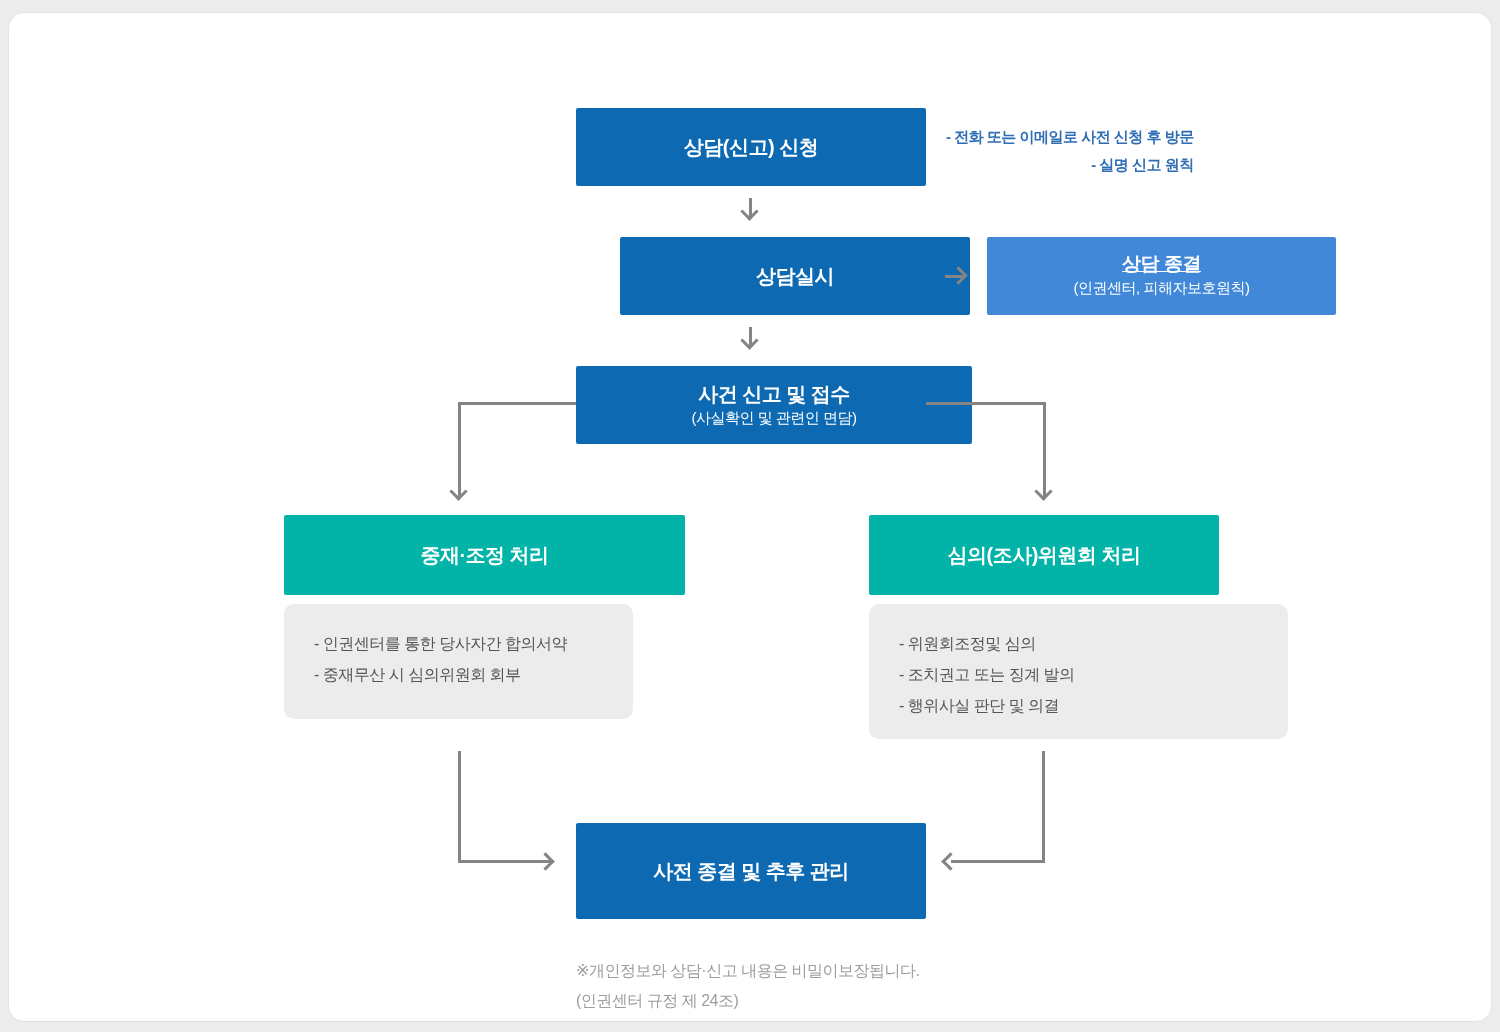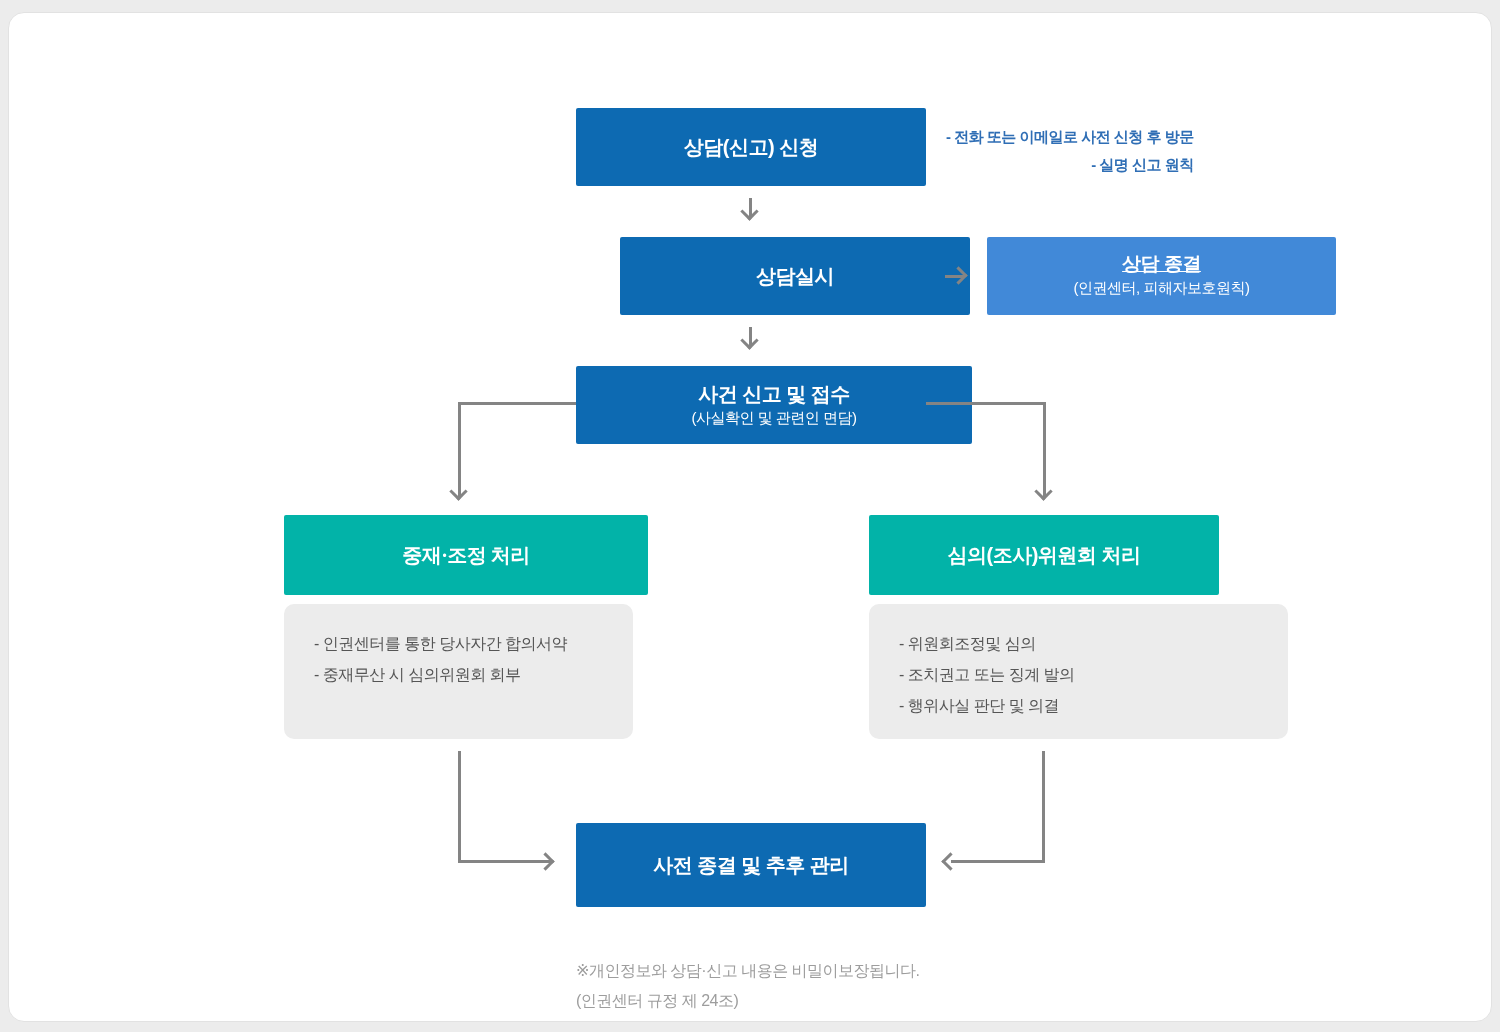--- a/index.html
+++ b/index.html
@@ -63,25 +63,25 @@
     letter-spacing:-0.5px;
     padding:24px 20px 0 30px;
   }
   .graybox div{line-height:31px;}
 
   
   #step1{left:567px;top:95px;width:350px;height:78px;}
   #step2{left:567px;top:224px;width:350px;height:78px;margin-left:44px;}
   #side-end{left:978px;top:224px;width:349px;height:78px;}
   #step3{left:567px;top:353px;width:396px;height:78px;}
-  #teal-left{left:275px;top:502px;width:364px;height:80px;font-family:Liberation Serif, serif;}
-  #gray-left{left:275px;top:591px;width:349px;height:135px;}
+  #teal-left{left:275px;top:502px;width:401px;height:80px;}
+  #gray-left{left:275px;top:591px;width:349px;height:115px;}
   #teal-right{left:860px;top:502px;width:350px;height:80px;}
   #gray-right{left:860px;top:591px;width:419px;height:135px;}
-  #final{left:567px;top:810px;width:350px;height:84px;}
+  #final{left:567px;top:810px;width:350px;height:96px;}
 
   .side-notes{
     position:absolute;
     left:937px;top:110px;
     color:var(--note-blue);
     font-size:15px;
     font-weight:600;
     letter-spacing:-0.5px;
     text-align:right;
   }

